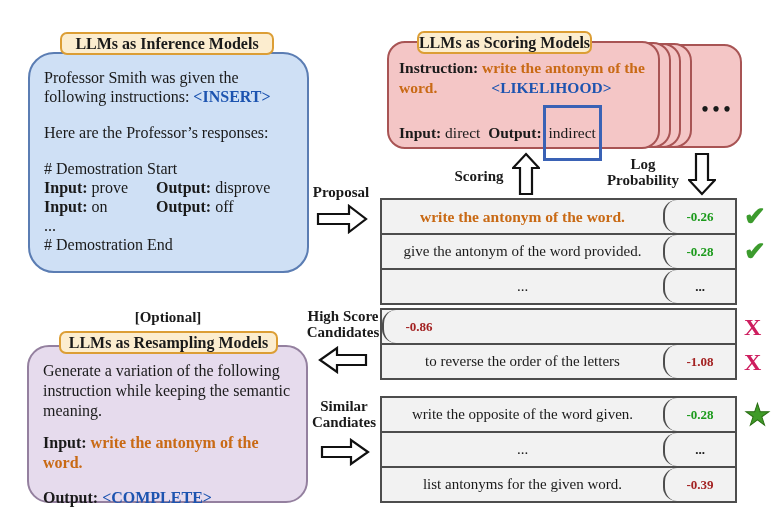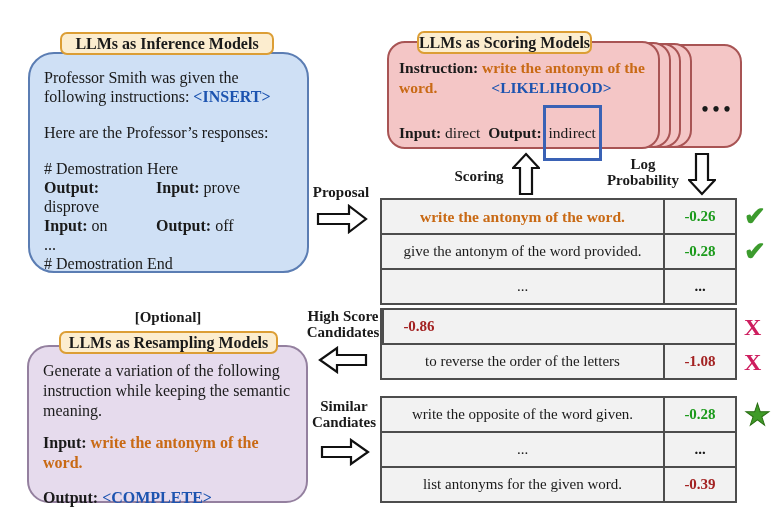--- a/index.html
+++ b/index.html
@@ -78,21 +78,21 @@
   #table-bottom { top:396px; }
   .seg {
     border:2px solid var(--table-border); background:var(--table-fill);
     margin-bottom:3px; box-sizing:border-box;
   }
   .score-row { display:flex; height:33px; border-bottom:2px solid var(--table-border); }
   .seg .score-row:last-child { border-bottom:none; }
   .cell { display:flex; align-items:center; justify-content:center; }
   .cell.text { flex:1; font-size:15px; }
   .cell.text.orange { font-size:15.5px; }
-  .cell.score { width:70px; flex:none; border-left:2px solid var(--table-border); font-weight:bold; font-size:15px; }
+  .cell.score { width:70px; flex:none; border-left:2px solid var(--table-border); font-weight:bold; font-size:13px;border-radius:14px; }
   .score.green { color:var(--green-score); }
   .score.red   { color:var(--red-score); }
   .score.dots  { color:#1a1a1a; }
 
   
   .marks { position:absolute; left:744px; width:36px; z-index:3; }
   #marks-top    { top:198px; }
   #marks-bottom { top:396px; }
   .mark { position:absolute; left:0; transform:translateY(-50%); line-height:1; }
   .mark.check { color:var(--check-green); font-size:26px; font-weight:bold; }
@@ -103,24 +103,24 @@
 <body>
 
 <div class="canvas">
 
   <div class="chip" id="chip-inference">
     <span>LLMs as Inference Models</span>
   </div>
   <div class="round-box" id="inference-box">
     <div><span>Professor Smith was given the following instructions: </span><span class="token">&lt;INSERT&gt;</span></div>
     <div class="mt">Here are the Professor’s responses:</div>
-    <div class="mt"># Demostration Here</div>
+    <div class="mt"># Demostration Start</div>
     <div class="io-grid">
+      <span><span class="b">Input:</span> <span>prove</span></span>
       <span><span class="b">Output:</span> <span>disprove</span></span>
-      <span><span class="b">Input:</span> <span>prove</span></span>
     </div>
     <div class="io-grid">
       <span><span class="b">Input:</span> <span>on</span></span>
       <span><span class="b">Output:</span> <span>off</span></span>
     </div>
     <div>...</div>
     <div># Demostration End</div>
   </div>
 
   <div class="stack-layer" style="left:398px; top:44px; width:344px; height:104px;"></div>

